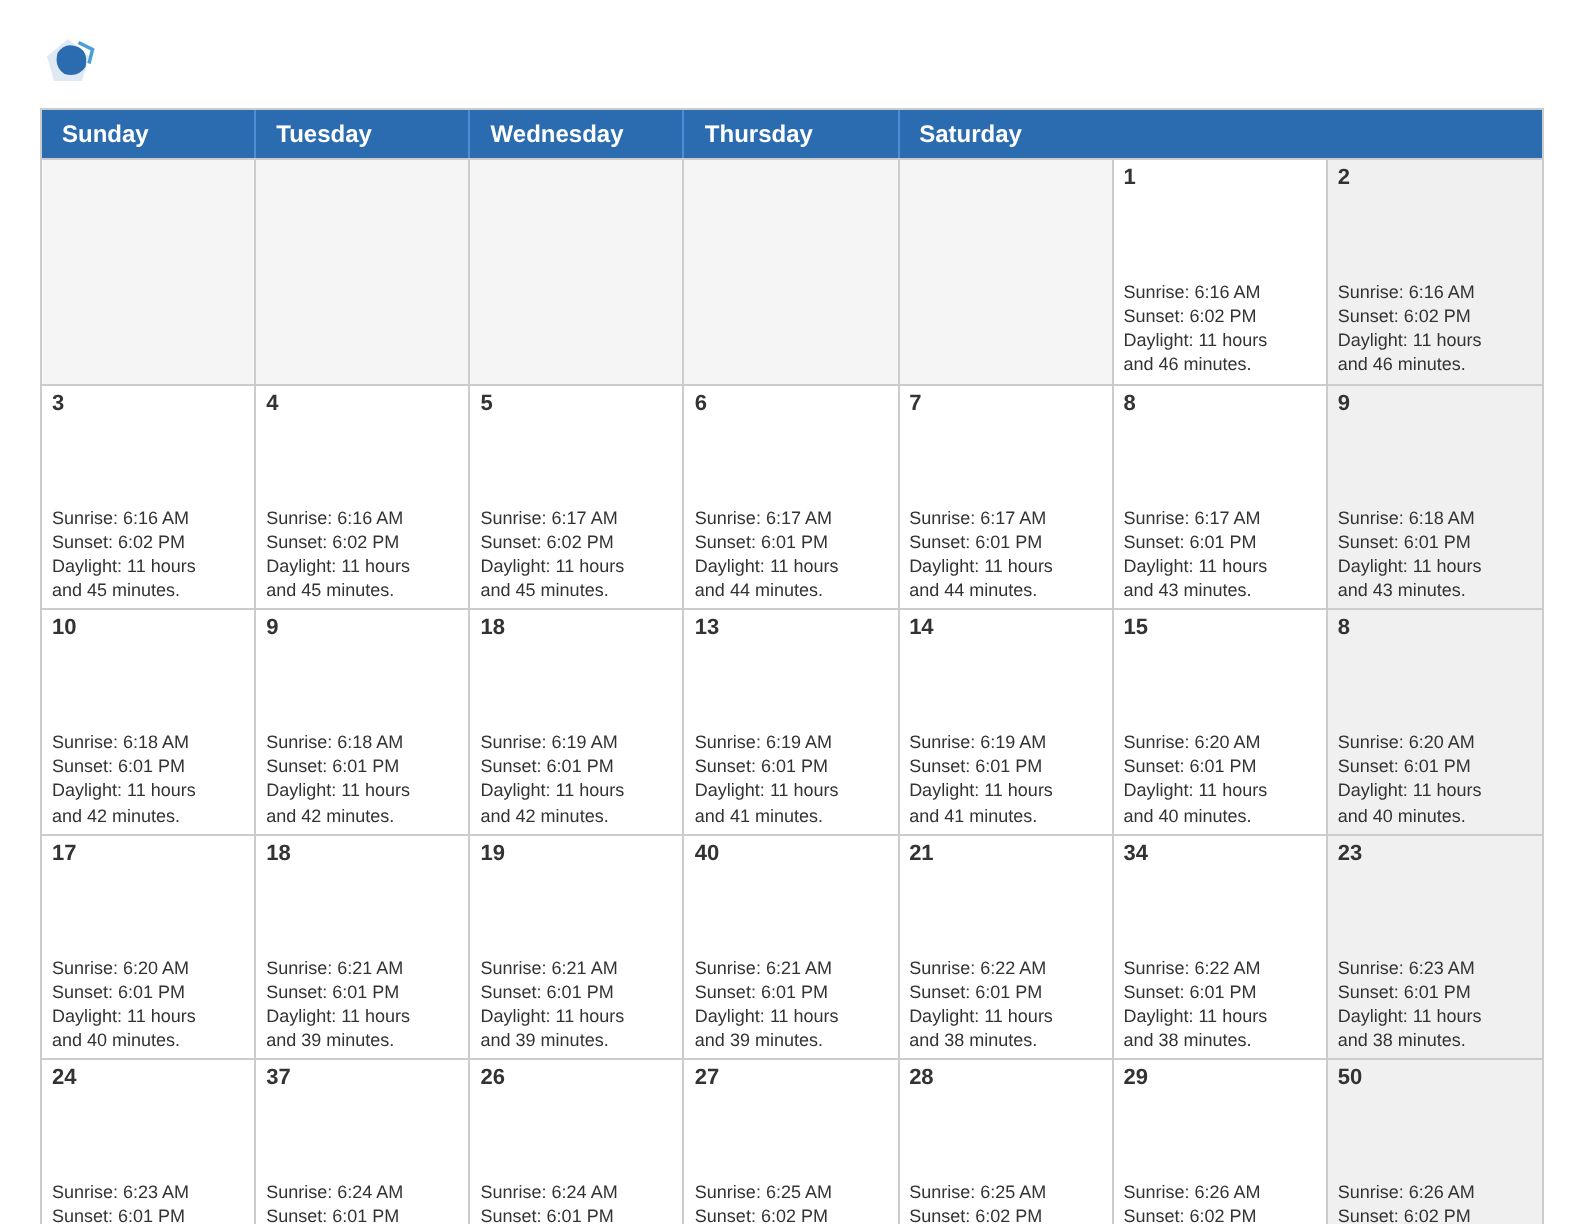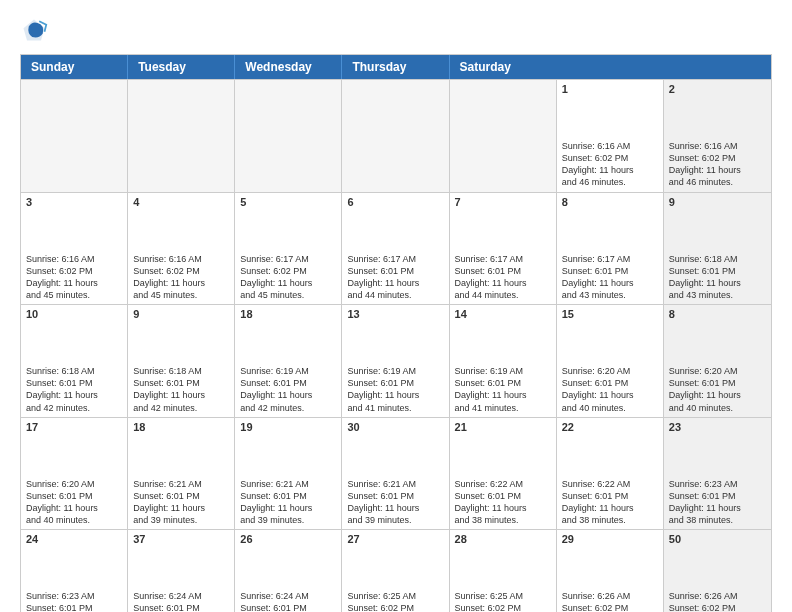--- a/index.html
+++ b/index.html
@@ -285,35 +285,35 @@
 and 39 minutes.</div>
           </div>
           <div class="cal-cell">
             <div class="day-num">19</div>
             <div class="cell-text" style="white-space: pre-line;">Sunrise: 6:21 AM
 Sunset: 6:01 PM
 Daylight: 11 hours
 and 39 minutes.</div>
           </div>
           <div class="cal-cell">
-            <div class="day-num">30</div>
+            <div class="day-num">40</div>
             <div class="cell-text" style="white-space: pre-line;">Sunrise: 6:21 AM
 Sunset: 6:01 PM
 Daylight: 11 hours
 and 39 minutes.</div>
           </div>
           <div class="cal-cell">
             <div class="day-num">21</div>
             <div class="cell-text" style="white-space: pre-line;">Sunrise: 6:22 AM
 Sunset: 6:01 PM
 Daylight: 11 hours
 and 38 minutes.</div>
           </div>
           <div class="cal-cell">
-            <div class="day-num">22</div>
+            <div class="day-num">34</div>
             <div class="cell-text" style="white-space: pre-line;">Sunrise: 6:22 AM
 Sunset: 6:01 PM
 Daylight: 11 hours
 and 38 minutes.</div>
           </div>
           <div class="cal-cell shaded">
             <div class="day-num">23</div>
             <div class="cell-text" style="white-space: pre-line;">Sunrise: 6:23 AM
 Sunset: 6:01 PM
 Daylight: 11 hours

